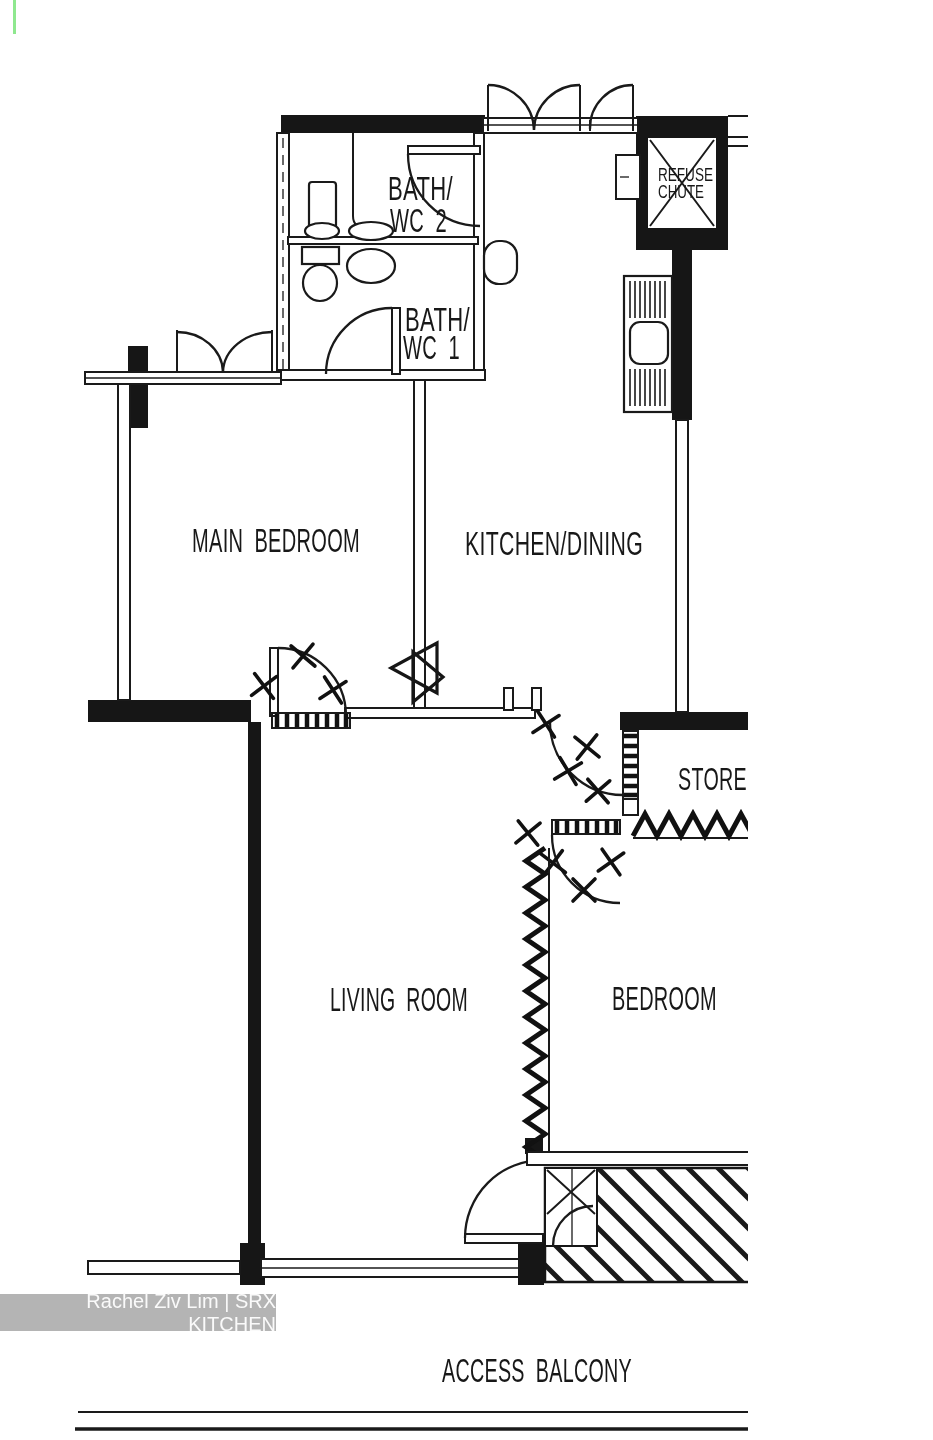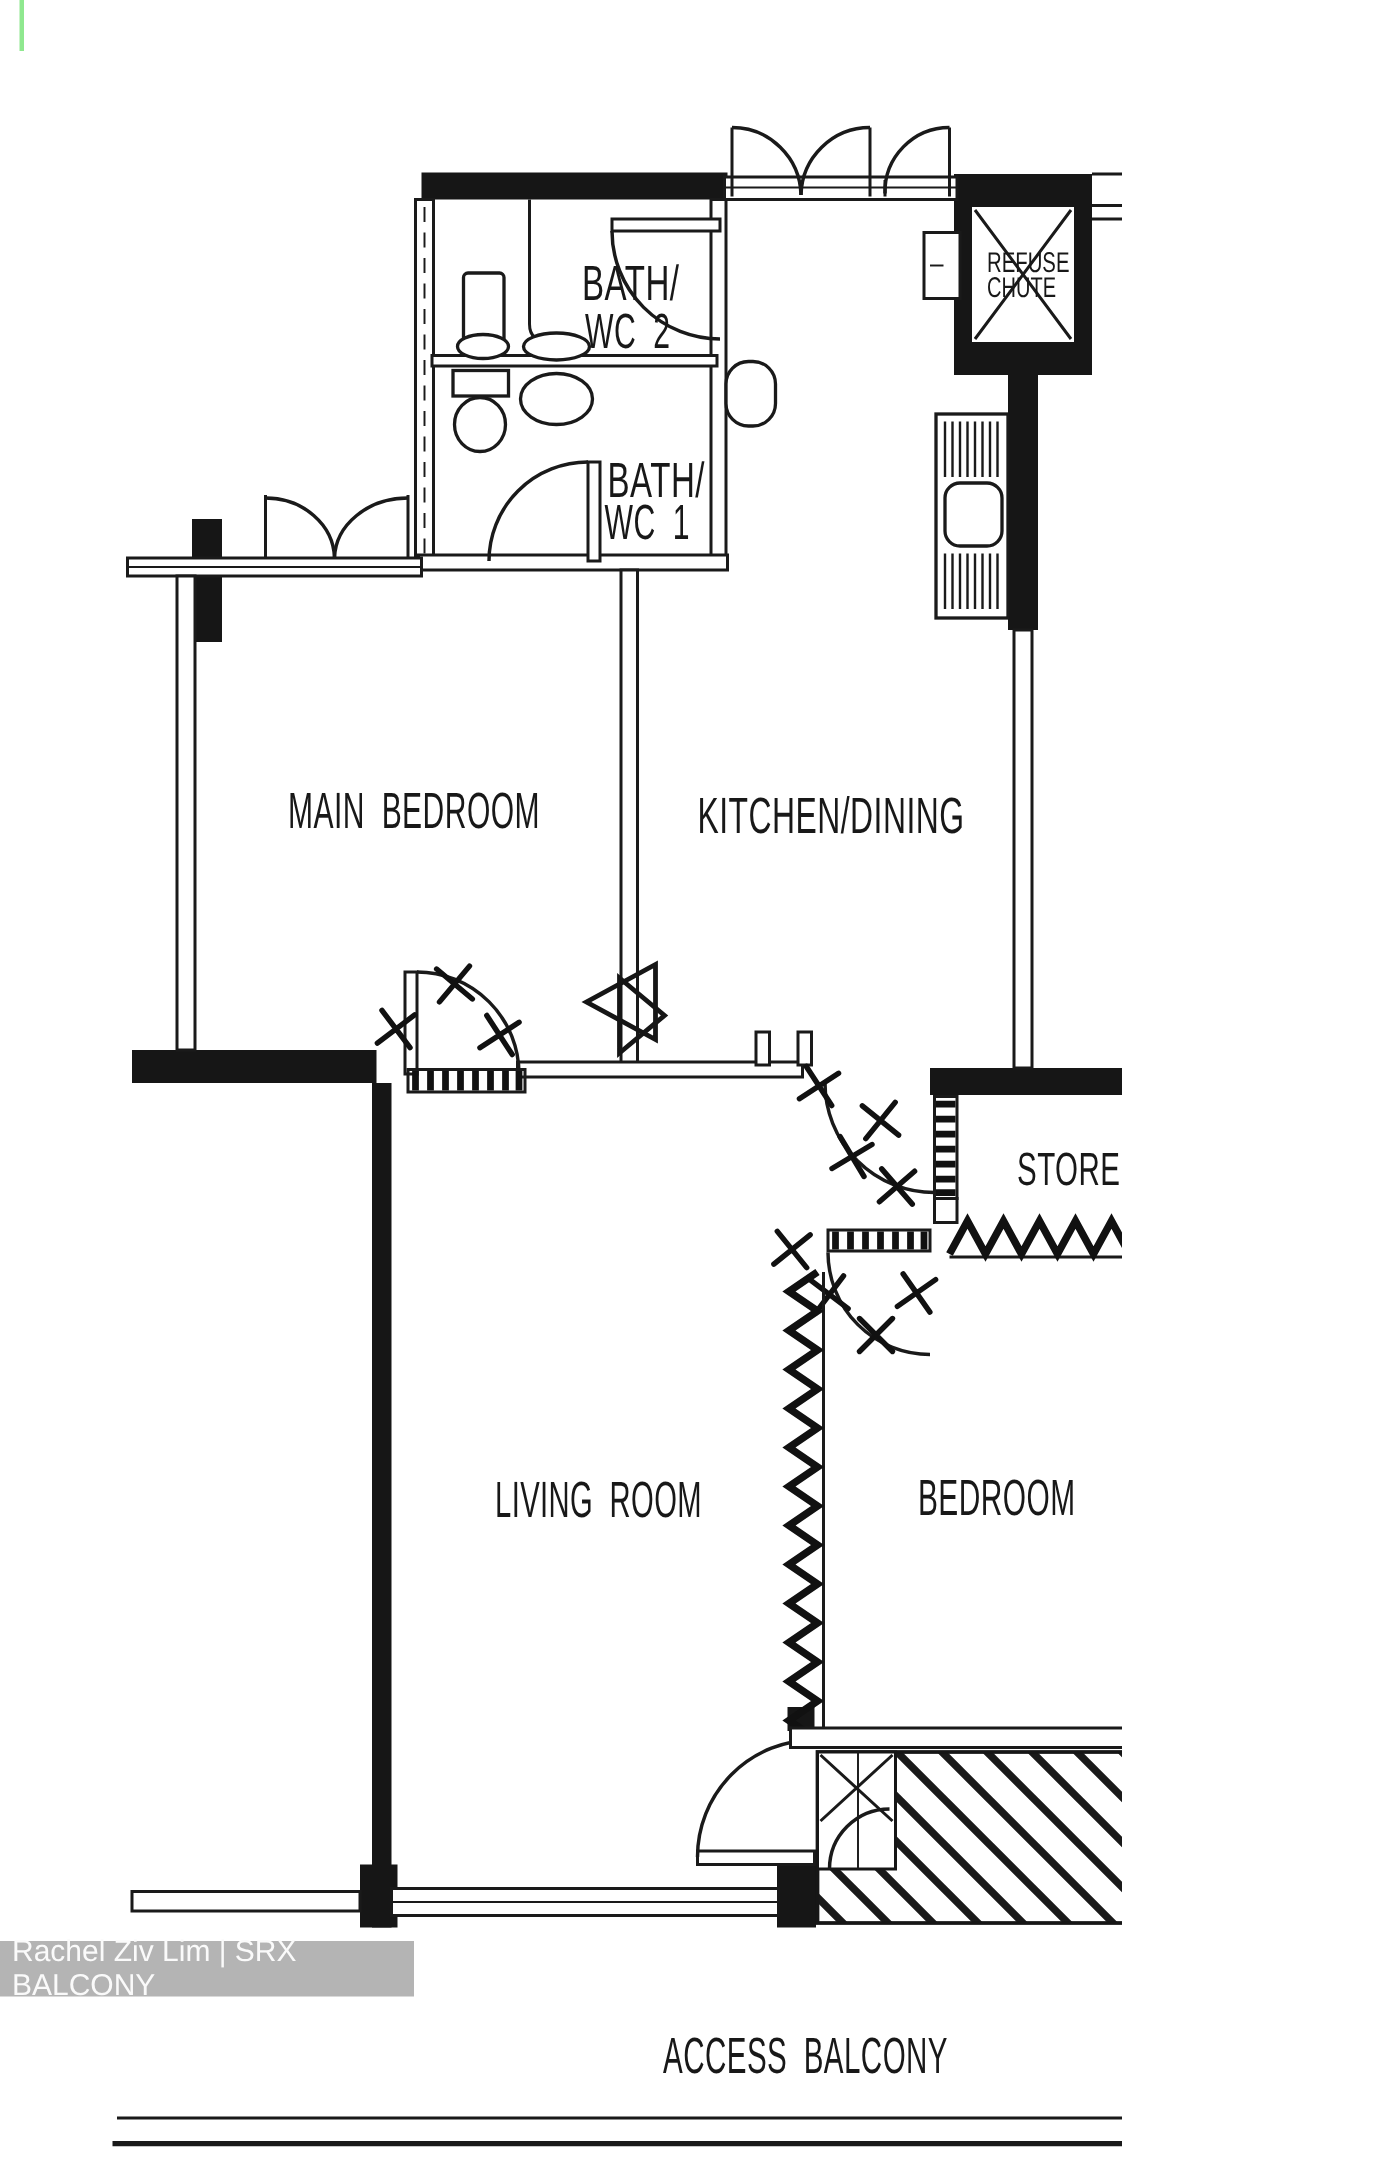--- a/index.html
+++ b/index.html
@@ -1,17 +1,17 @@
 <!DOCTYPE html>
 <html><head>
 <meta charset="utf-8">
 <style>
   html,body{margin:0;padding:0;background:#ffffff;}
   #stage{position:relative;width:748px;height:1440px;background:#ffffff;overflow:hidden;
-         font-family:"Liberation Sans", sans-serif;}
+         font-family:"Liberation Sans", sans-serif;text-align:right;}
   #plan-svg{position:absolute;left:0;top:0;}
   .wallf{fill:#161616;stroke:none;}
   .wallo{fill:#ffffff;stroke:#1a1a1a;stroke-width:2;}
   .thin{stroke:#1a1a1a;stroke-width:2;fill:none;}
   .thin1{stroke:#1a1a1a;stroke-width:1.3;fill:none;}
   .arc{stroke:#1a1a1a;stroke-width:2.3;fill:none;}
   .fix{stroke:#1a1a1a;stroke-width:2.2;fill:#ffffff;}
   .zig{stroke:#111111;stroke-width:5;fill:none;stroke-linejoin:miter;}
   .xuse{stroke:#111111;stroke-width:3.6;fill:none;stroke-linecap:round;}
   .rung{stroke:#111111;stroke-width:4.5;fill:none;}
@@ -215,15 +215,15 @@
   <text class="lbl lbl-store" x="678" y="790" textLength="69" lengthAdjust="spacingAndGlyphs">STORE</text>
 
   <text class="lbl lbl-big" x="330" y="1011" textLength="138" lengthAdjust="spacingAndGlyphs">LIVING ROOM</text>
 
   <text class="lbl lbl-big" x="612" y="1010" textLength="105" lengthAdjust="spacingAndGlyphs">BEDROOM</text>
 
   <text class="lbl lbl-big" x="442" y="1382" textLength="190" lengthAdjust="spacingAndGlyphs">ACCESS BALCONY</text>
 </svg>
 
 <div id="watermark" style="left:0;top:1294px;width:268px;height:37px;background:#b4b4b4;color:#fafafa;padding-left:8px;">
-  <span>Rachel Ziv Lim | SRX BALCONY</span>
+  <span>Rachel Ziv Lim | SRX KITCHEN</span>
 </div>
 </div>
 
 </body></html>

